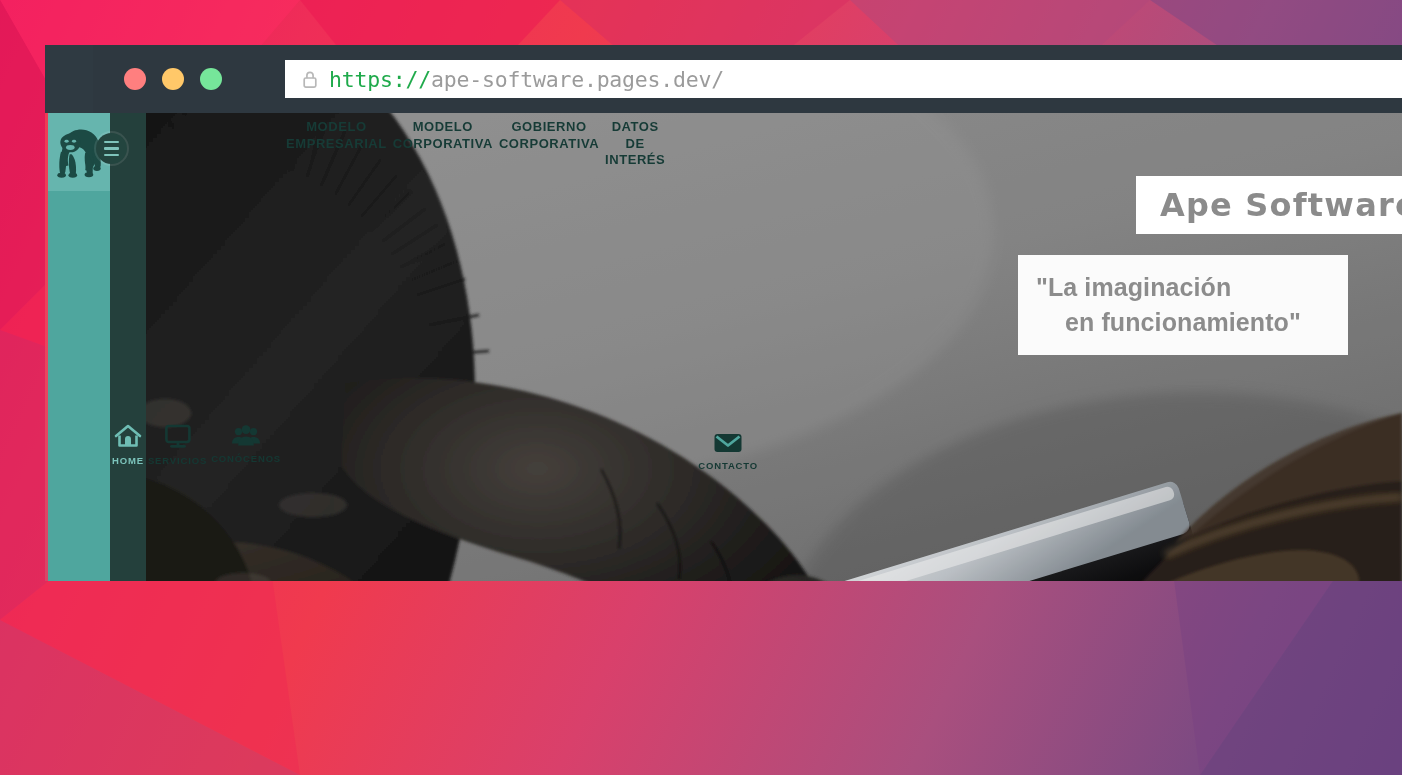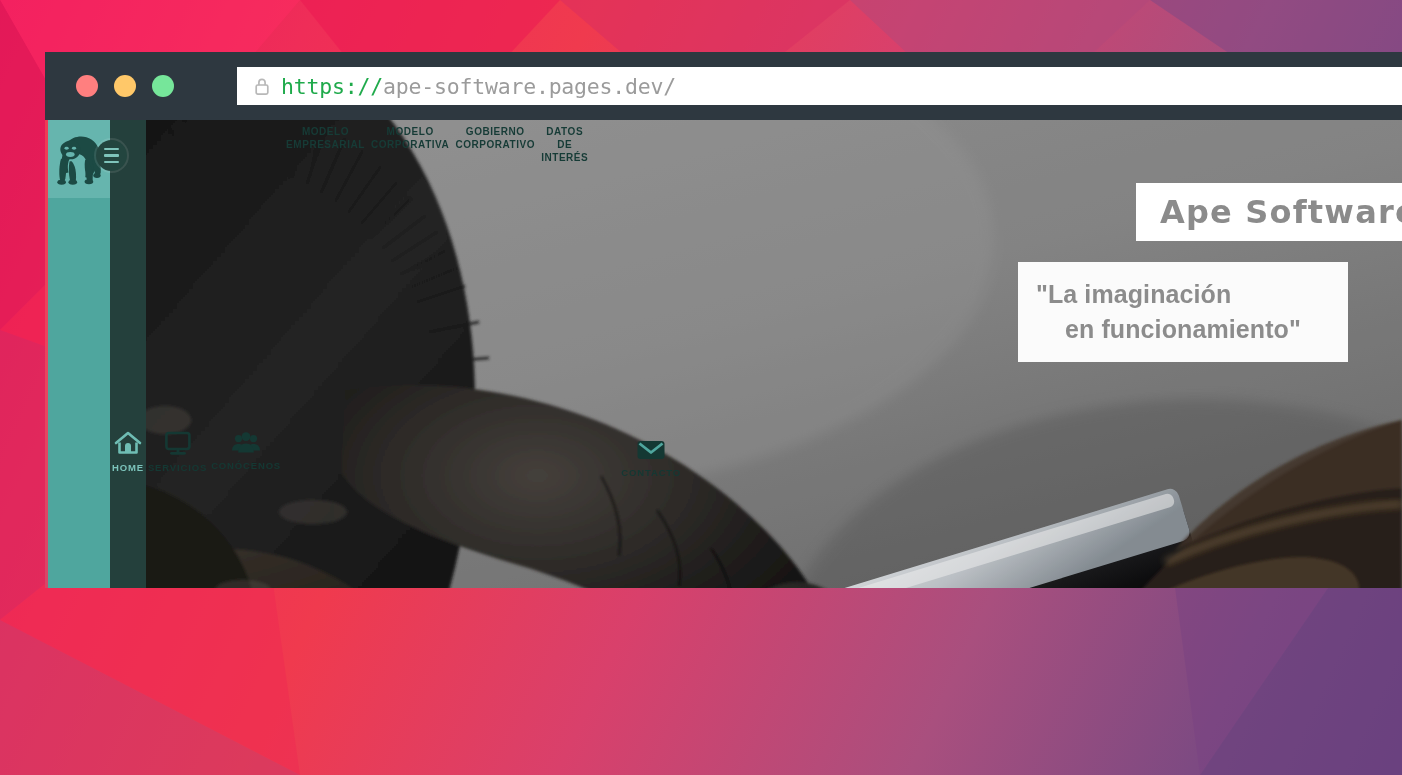--- a/index.html
+++ b/index.html
@@ -12,24 +12,25 @@
   #desktop {
     position:relative; width:1402px; height:775px;
     background:
       linear-gradient(115deg, #e8175d 0%, #ef2d58 18%, #f03a4e 34%, #d9406b 52%, #a94f7e 72%, #7d4a82 88%, #6f4381 100%);
     overflow:hidden;
   }
   #poly { position:absolute; inset:0; width:100%; height:100%; }
 
   
   #browser {
-    position:absolute; left:45px; top:52px;
+    position:absolute; left:45px; top:45px;
     width:1357px; height:536px;
     background:#2f3a42;
     overflow:hidden;
+    padding-left:48px;
   }
   #chrome-bar {
     position:relative; height:68px; background:#2e3840;
     display:flex; align-items:center;
   }
   .lights { display:flex; gap:16px; padding-left:31px; align-items:center; }
   .light { width:22px; height:22px; border-radius:50%; }
   .l-red { background:#ff7f7f; }
   .l-yellow { background:#ffc869; }
   .l-green { background:#76e69a; }
@@ -96,21 +97,21 @@
     margin-top:7px; font-size:9.5px; font-weight:bold;
     letter-spacing:0.85px; color:#143833; text-align:center; line-height:1.15;
   }
   .nav-item.active .nav-label { color:#7cc3bb; }
   .chev { display:block; margin:-2px auto 2px; }
 
   .sub-item {
     padding:6px 3px; text-align:center; cursor:pointer;
   }
   .sub-label {
-    font-size:10px; font-weight:bold; letter-spacing:0.55px;
+    font-size:13px; font-weight:bold; letter-spacing:0.55px;
     color:#163b36; line-height:1.28; display:block;
   }
 
   
   #title-band {
     position:absolute; left:1091px; top:63px;
     width:420px; height:58px; background:#ffffff; z-index:4;
     display:flex; align-items:center; padding-left:24px;
   }
   #title-text {
@@ -402,21 +403,21 @@
           <path d="M2,2.5 L10,9.5 L18,2.5" fill="none" stroke="#1b3f3a" stroke-width="2" stroke-linecap="round" stroke-linejoin="round"></path>
         </svg>
 
         <div class="sub-item">
           <span class="sub-label">MODELO EMPRESARIAL</span>
         </div>
         <div class="sub-item">
           <span class="sub-label">MODELO CORPORATIVA</span>
         </div>
         <div class="sub-item">
-          <span class="sub-label">GOBIERNO CORPORATIVO</span>
+          <span class="sub-label">GOBIERNO CORPORATIVA</span>
         </div>
         <div class="sub-item">
           <span class="sub-label">DATOS DE INTERÉS</span>
         </div>
 
         <div class="nav-item" style="margin-top:14px;margin-left:28px;">
           <svg class="ico" width="30" height="22" viewBox="0 0 30 22">
             <rect x="1.5" y="2" width="27" height="18" rx="3" fill="#143833"></rect>
             <path d="M3.5,4.5 L15,13.5 L26.5,4.5" fill="none" stroke="#4fa69e" stroke-width="2.8" stroke-linejoin="round"></path>
           </svg>

